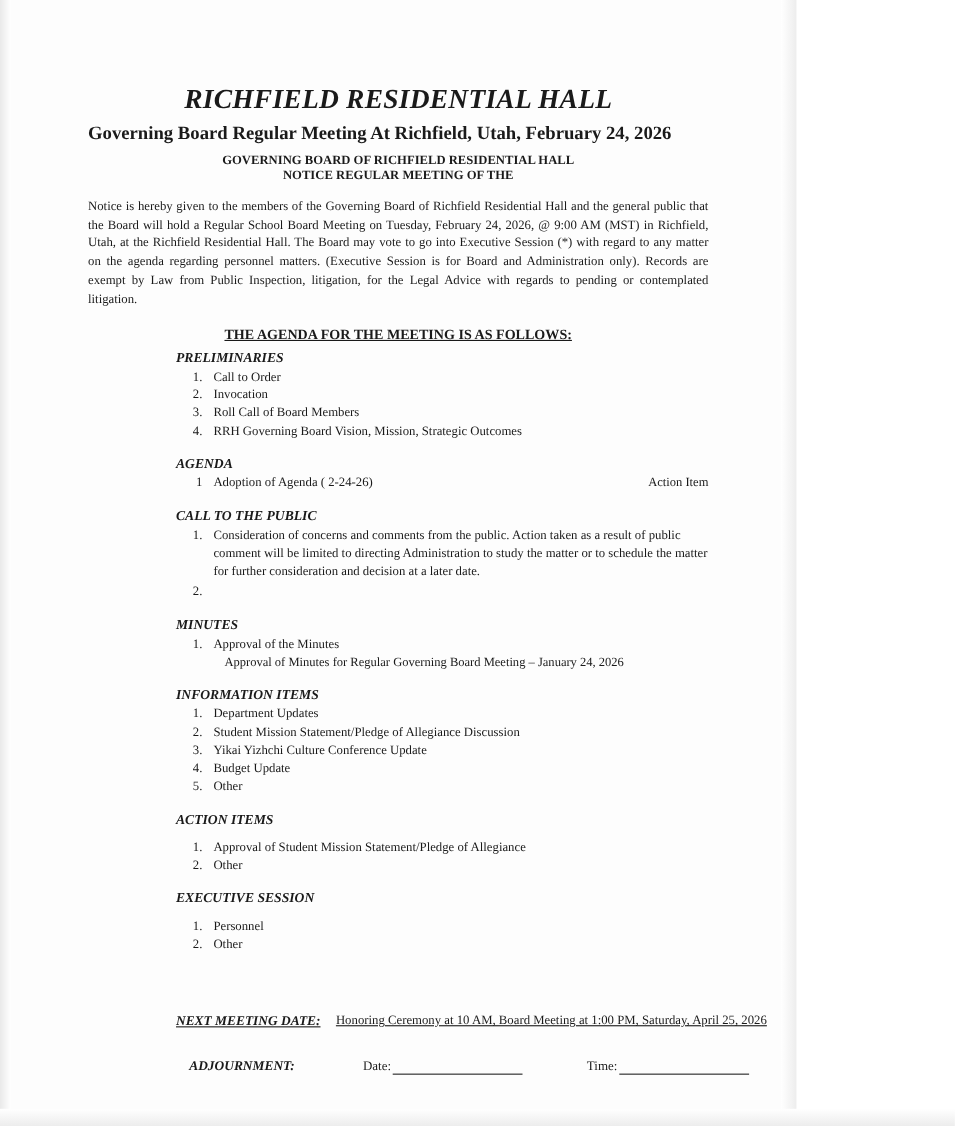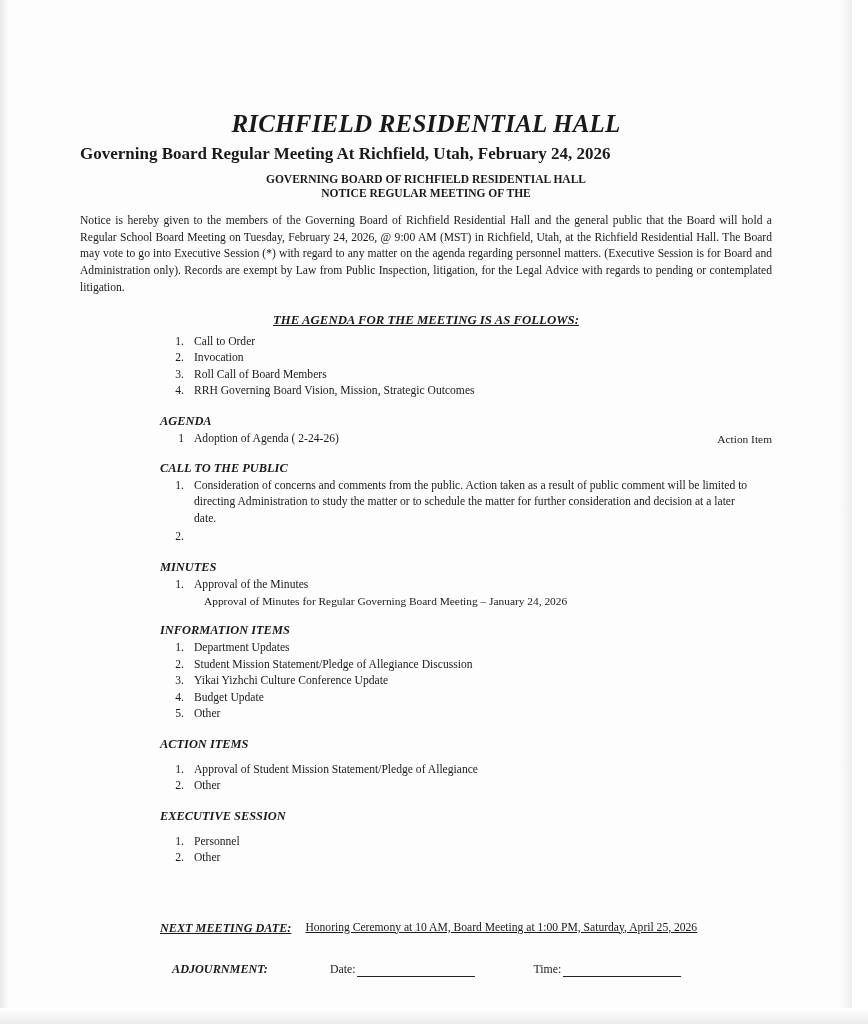--- a/index.html
+++ b/index.html
@@ -9,25 +9,25 @@
   }
   body {
     width: 868px;
     height: 1024px;
     font-family: "Liberation Serif", serif;
     color: #1a1a1a;
     overflow: hidden;
   }
   .page {
     position: relative;
-    width: 852px;
+    width: 724px;
     height: 1024px;
     background: #fdfdfd;
     box-sizing: border-box;
-    padding: 110px 80px 0 80px;
+    padding: 77px 80px 0 80px;
   }
   
   .doc-title {
     text-align: center;
     font-style: italic;
     font-weight: bold;
     font-size: 25px;
     letter-spacing: 0.2px;
     margin: 0 0 6px 0;
   }
@@ -49,21 +49,20 @@
     font-size: 11.6px;
     line-height: 1.45;
     text-align: justify;
   }
   .agenda-heading {
     text-align: center;
     font-weight: bold;
     font-size: 12.8px;
     text-decoration: underline;
     margin: 16px 0 6px 0;
-    font-style: italic;
   }
   
   .section {
     margin: 0 0 0 0;
     padding-left: 80px;
   }
   .section + .section {
     margin-top: 14px;
   }
   .section-title {
@@ -194,20 +193,21 @@
   <div class="scan-edge-bottom"></div>
 
   <h1 class="doc-title">RICHFIELD RESIDENTIAL HALL</h1>
   <h2 class="doc-subtitle">Governing Board Regular Meeting At Richfield, Utah, February 24, 2026</h2>
   <p class="notice-line">GOVERNING BOARD OF RICHFIELD RESIDENTIAL HALL</p>
   <p class="notice-line">NOTICE REGULAR MEETING OF THE</p>
   <p class="notice-body">Notice is hereby given to the members of the Governing Board of Richfield Residential Hall and the general public that the Board will hold a Regular School Board Meeting on Tuesday, February 24, 2026, @ 9:00 AM (MST) in Richfield, Utah, at the Richfield Residential Hall.  The Board may vote to go into Executive Session (*) with regard to any matter on the agenda regarding personnel matters.  (Executive Session is for Board and Administration only).  Records are exempt by Law from Public Inspection, litigation, for the Legal Advice with regards to pending or contemplated litigation.</p>
   <p class="agenda-heading">THE AGENDA FOR THE MEETING IS AS FOLLOWS:</p>
 
   <div class="section">
+    <div class="section-title">PRELIMINARIES</div>
     <ul class="items">
       <li class="item">
         <span class="item-num">1.</span>
         <span class="item-text">Call to Order</span>
       </li>
       <li class="item">
         <span class="item-num">2.</span>
         <span class="item-text">Invocation</span>
       </li>
       <li class="item">

